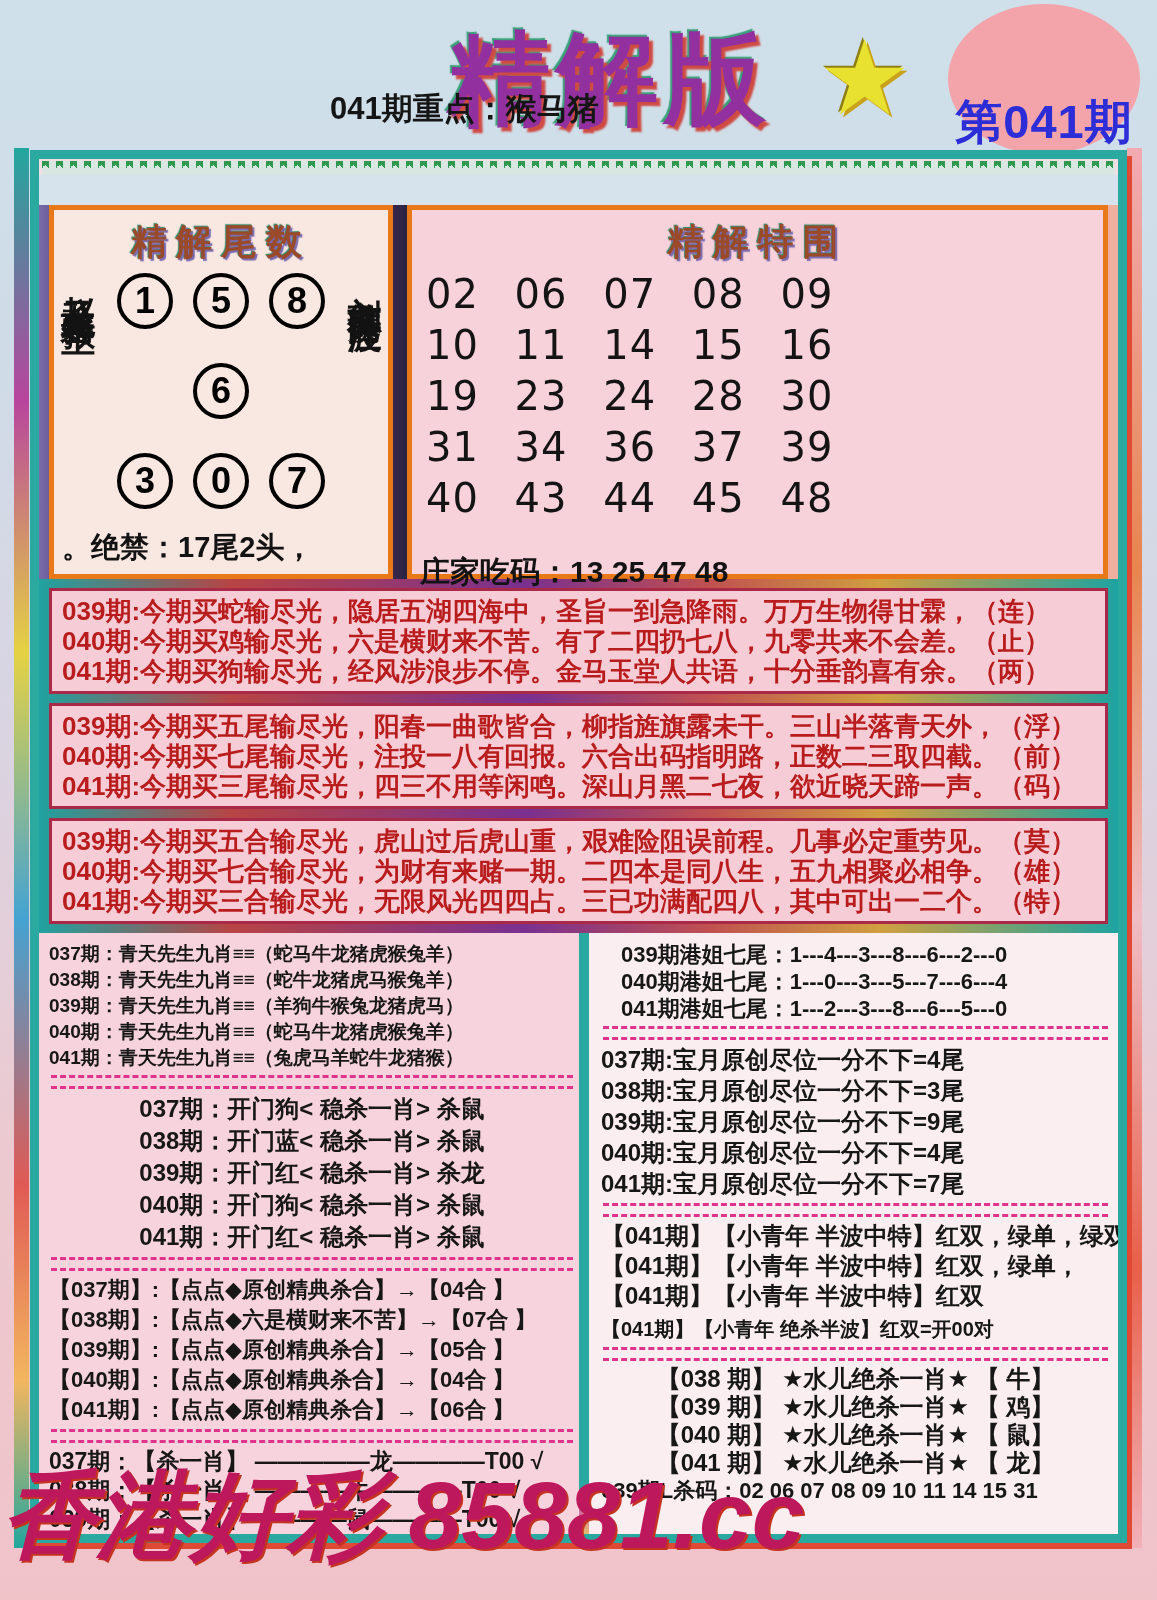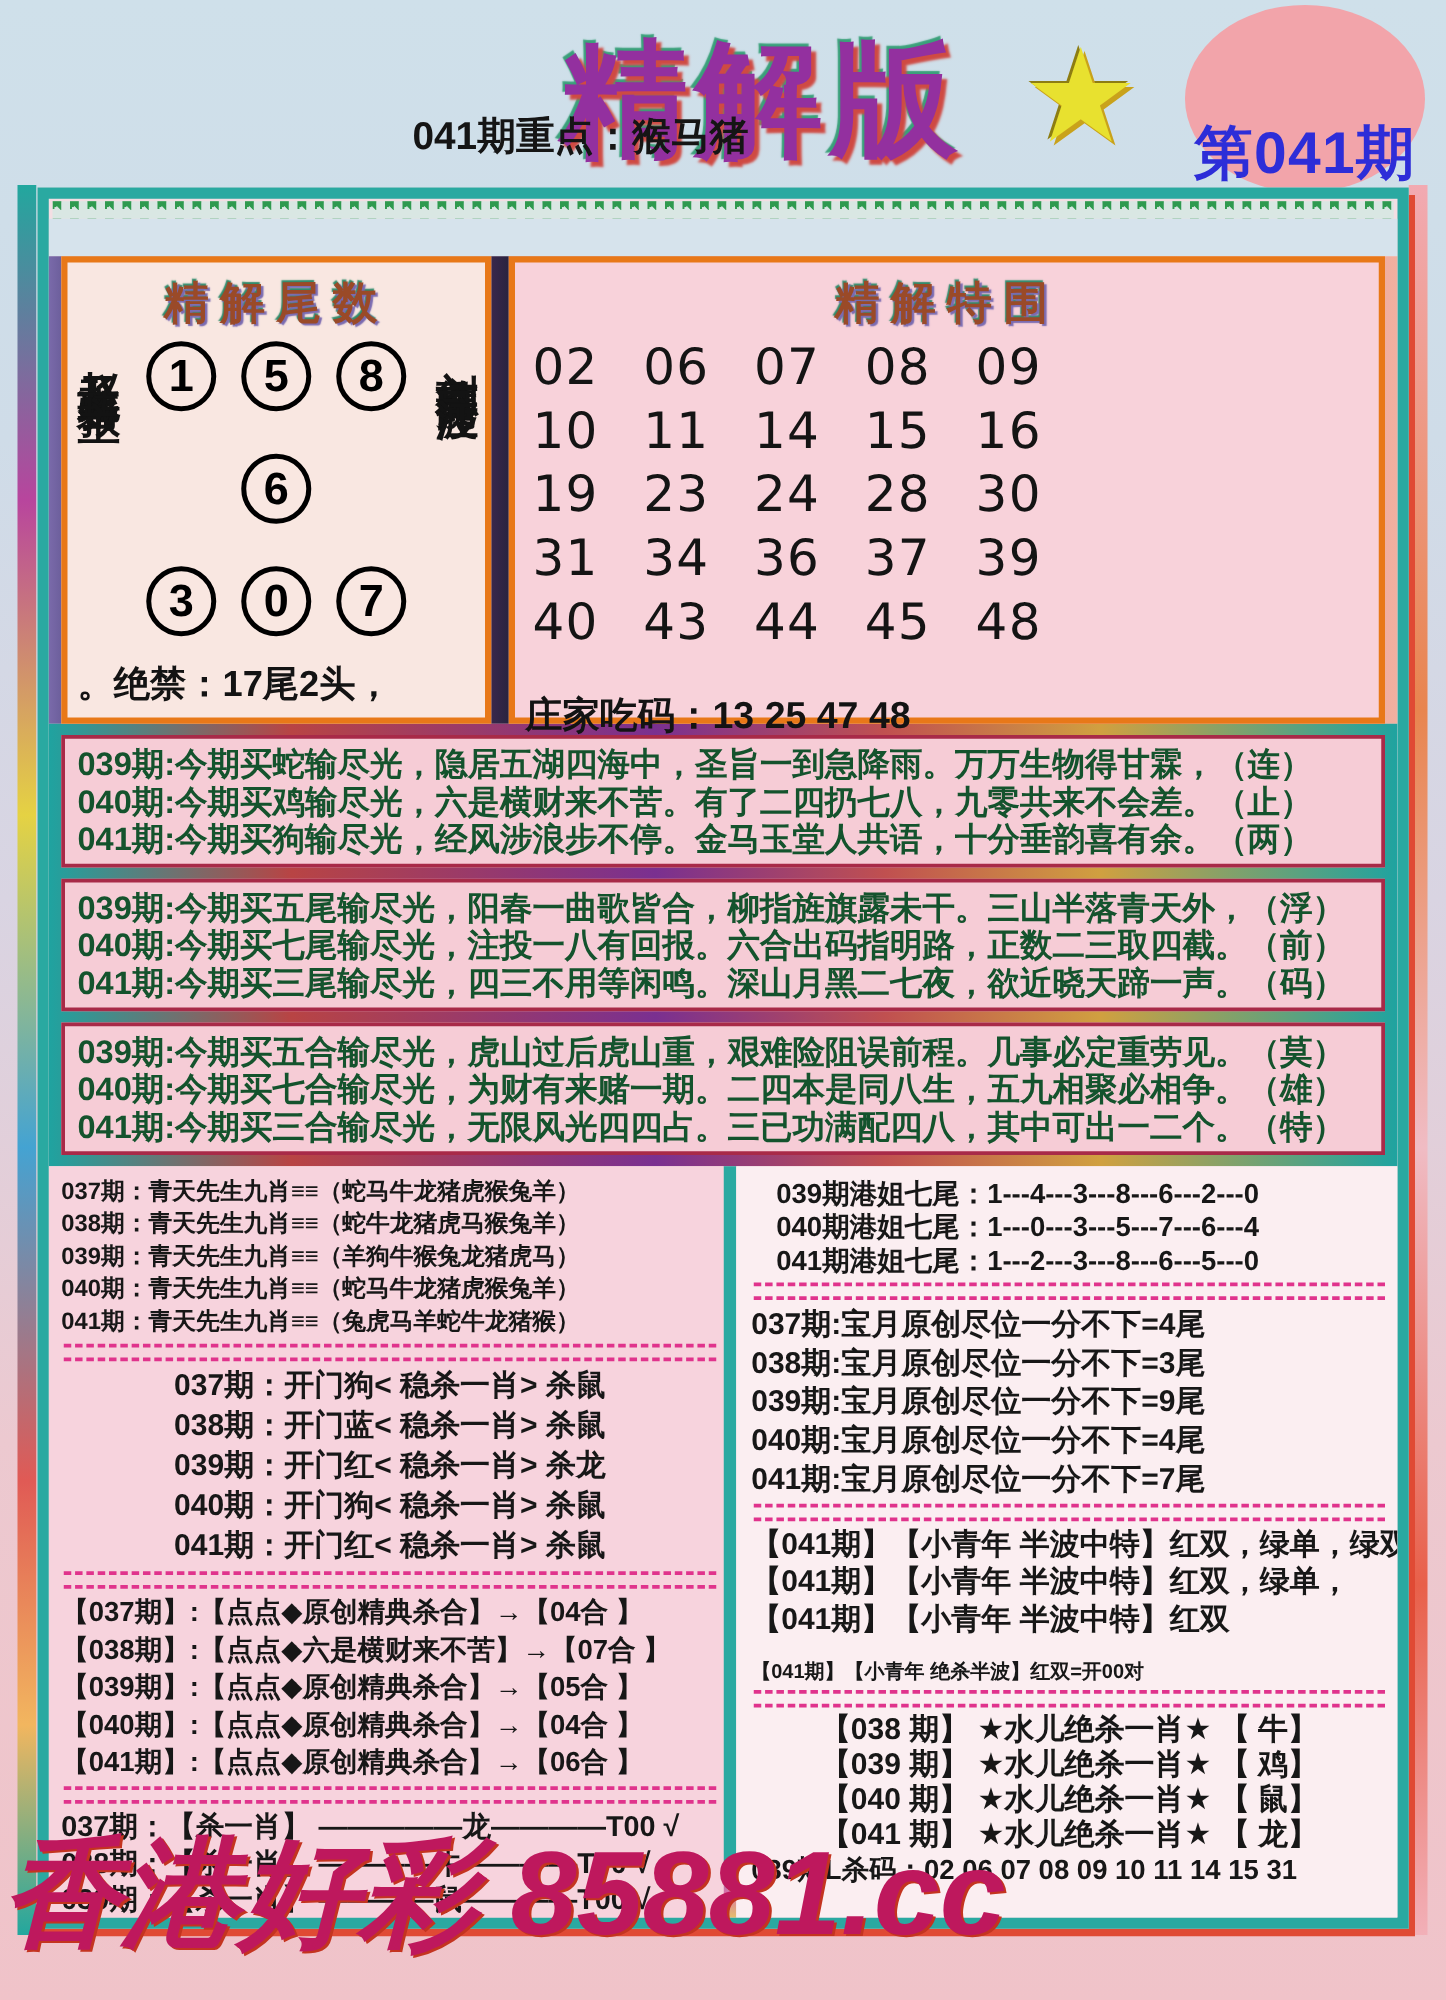--- a/index.html
+++ b/index.html
@@ -69,37 +69,37 @@
 
   
   .grid-row{font-size:40px;font-weight:500;line-height:51px;color:#141414;padding-left:14px;
     word-spacing:22px;letter-spacing:1px;white-space:nowrap;font-family:"DejaVu Sans",sans-serif;}
   .eat-note{margin-top:28px;padding-left:8px;font-size:30px;font-weight:600;color:#131313;white-space:nowrap;}
 
   
   .bands{display:flex;flex-direction:column;gap:9px;padding:9px 10px;
     background:linear-gradient(90deg,#1fa3a0 0%,#b84444 18%,#7a3090 45%,#c05050 62%,#d0a040 78%,#1fa3a0 100%);}
   .band{border:3px solid #a82a48;background:#f6ccd6;padding:5px 10px;}
-  .band-line{font-size:26px;font-weight:700;line-height:30px;color:#14532d;white-space:nowrap;}
+  .band-line{font-size:26px;font-weight:700;line-height:30px;color:#b91c1c;white-space:nowrap;}
 
   
   .cols{display:flex;align-items:stretch;height:631px;}
   .col-left{width:540px;box-sizing:border-box;background:#f7d3dd;padding:8px 4px 4px 10px;overflow:hidden;}
   .col-divider{width:10px;background:linear-gradient(180deg,#2aa9a1 0%,#2aa9a1 88%,#d870a8 92%,#e8d060 96%,#2aa9a1 100%);}
   .col-right{flex:1;box-sizing:border-box;background:#fbeef1;padding:8px 8px 4px 12px;overflow:hidden;}
 
   .line{white-space:nowrap;color:#171717;}
   .jiuxiao .line{font-size:19px;line-height:26px;font-weight:600;}
   .kaimen .line{font-size:24px;line-height:32px;font-weight:600;text-align:center;}
   .diandian .line{font-size:22px;line-height:30px;font-weight:700;}
   .shayixiao .line{font-size:23px;line-height:29px;font-weight:600;}
   .gangjie .line{font-size:22px;line-height:27px;font-weight:600;margin-left:20px;}
   .baoyue .line{font-size:24px;line-height:31px;font-weight:600;}
   .qingnian .line{font-size:24px;line-height:30px;font-weight:700;}
-  .juesha-line{font-size:16px;font-weight:700;margin-top:16px;white-space:nowrap;color:#171717;}
+  .juesha-line{font-size:20px;font-weight:700;margin-top:5px;white-space:nowrap;color:#171717;}
   .shuier .line{font-size:24px;line-height:28px;font-weight:700;text-align:center;}
   .shama .line{font-size:22px;line-height:28px;font-weight:600;}
 
   .sep{height:8px;border-top:3px dashed #e0338c;border-bottom:3px dashed #e0338c;margin:4px 2px;}
   .dead-sep{display:flex;align-items:center;gap:8px;margin:4px 0;}
   .dead-sep::before,.dead-sep::after{content:"";flex:1;border-top:3px dashed #e0338c;}
   .dead-sep .dead-label{font-size:26px;font-weight:800;color:#e0485e;white-space:nowrap;}
 
   
   .banner{position:absolute;left:2px;top:1468px;z-index:60;font-size:95px;font-weight:800;

